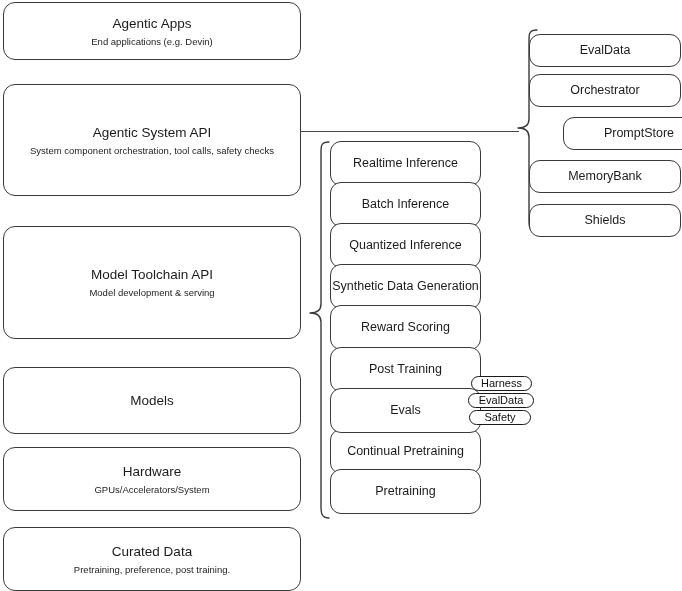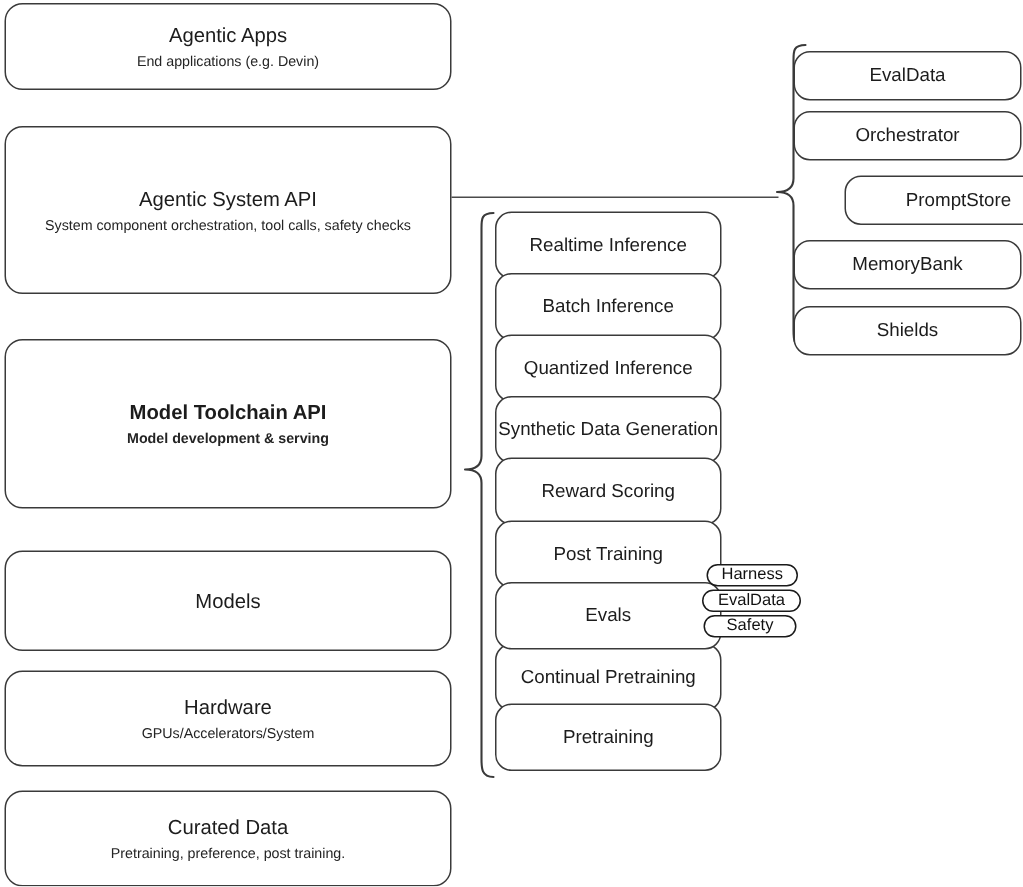--- a/index.html
+++ b/index.html
@@ -115,21 +115,21 @@
   <div class="box layer-box" style="top:84px;height:112px;">
     <div class="title">Agentic System API</div>
     <div class="subtitle">System component orchestration, tool calls, safety checks</div>
   </div>
 
   <div class="box layer-box" style="top:2px;height:58px;">
     <div class="title">Agentic Apps</div>
     <div class="subtitle">End applications (e.g. Devin)</div>
   </div>
 
-  <div class="box layer-box" style="top:226px;height:113px;font-weight:bold;">
+  <div class="box layer-box" style="top:226px;height:113px;">
     <div class="title">Model Toolchain API</div>
     <div class="subtitle">Model development &amp; serving</div>
   </div>
 
   <div class="box layer-box" style="top:367px;height:67px;">
     <div class="title">Models</div>
   </div>
 
   <div class="box layer-box" style="top:447px;height:64px;">
     <div class="title">Hardware</div>

